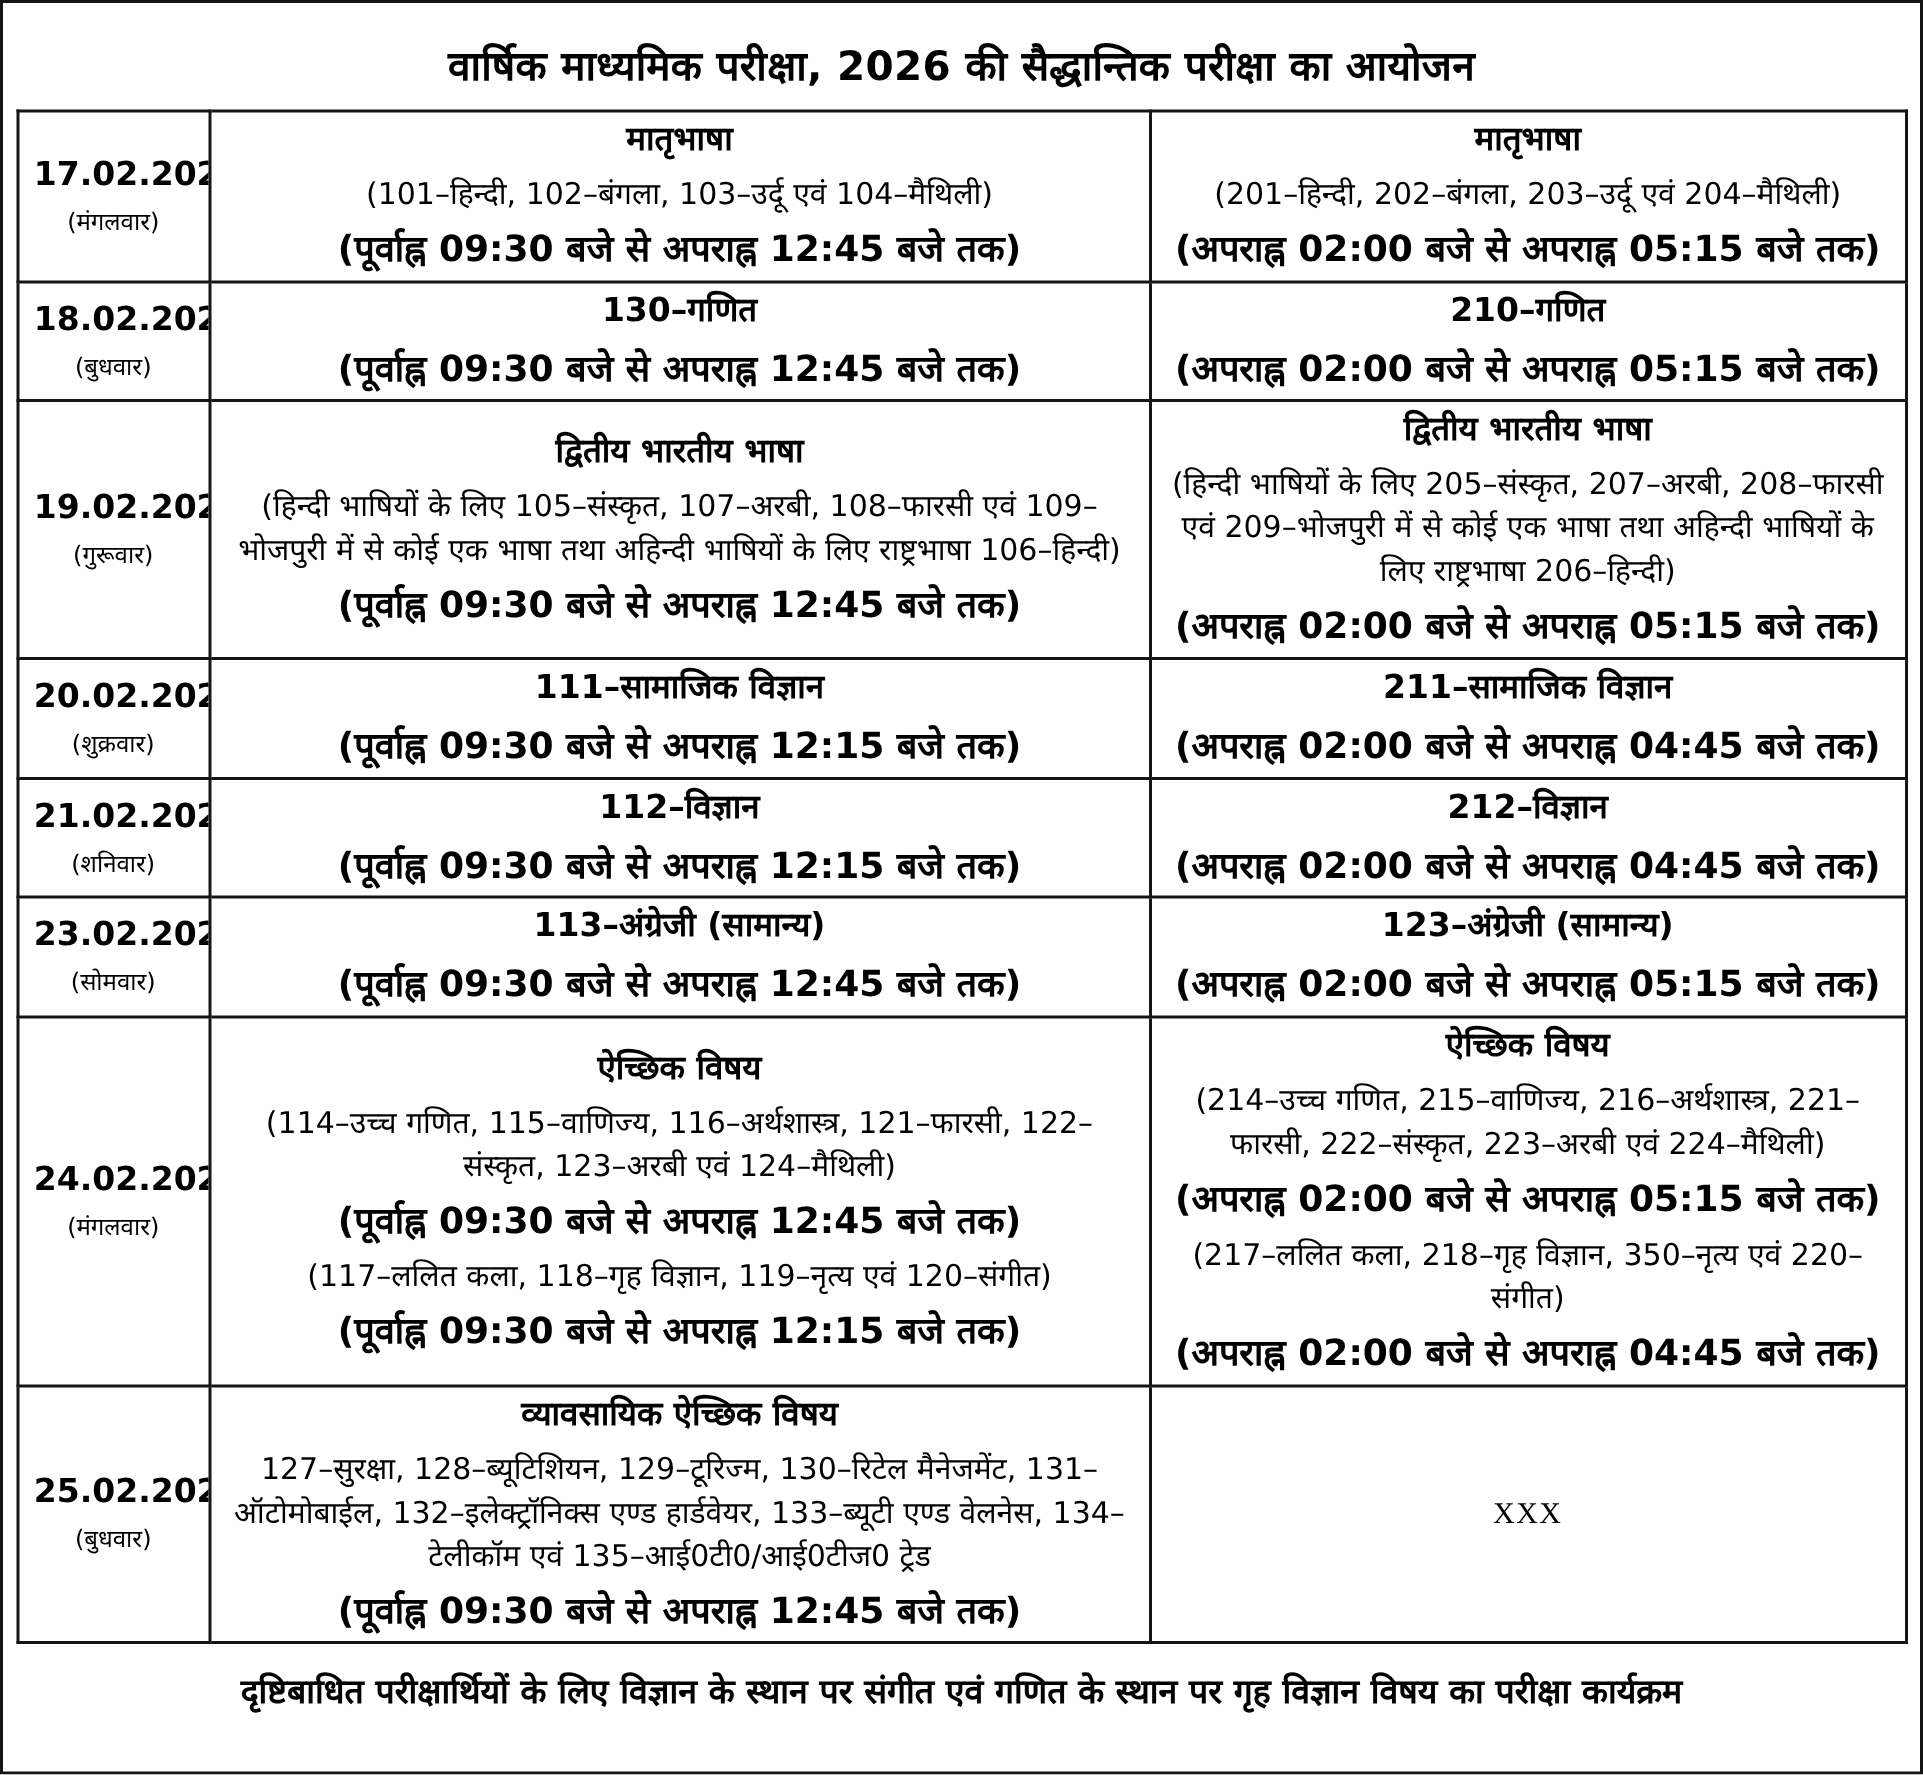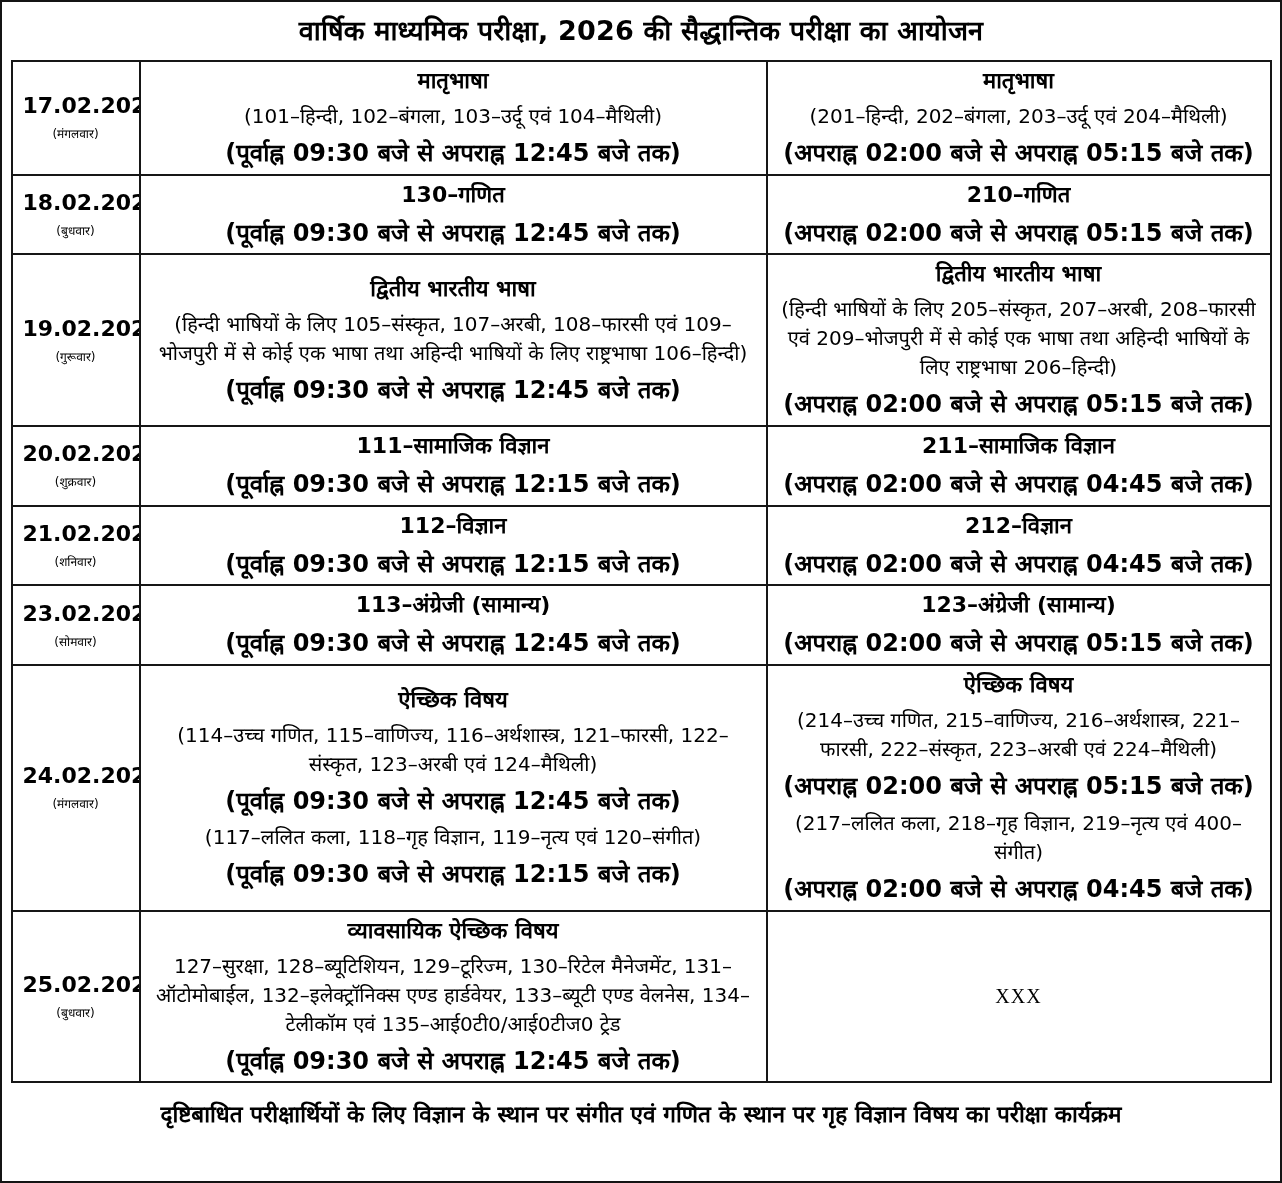--- a/index.html
+++ b/index.html
@@ -3,36 +3,36 @@
 <meta charset="utf-8">
 <style>
   html,body{margin:0;padding:0}
   body{
     width:1282px;height:1183px;position:relative;overflow:hidden;
     background:#fff;color:#000;
     font-family:"DejaVu Sans","Liberation Sans",sans-serif;
     box-sizing:border-box;
   }
   .page-frame{position:absolute;inset:0;border:2px solid #141414;pointer-events:none}
-  .title-wrap{text-align:center;padding-top:11px}
+  .title-wrap{text-align:center;padding-top:24px}
   .doc-title{font-size:27px;font-weight:bold;letter-spacing:.2px}
   .doc-subtitle{font-size:25px;font-weight:bold;margin-top:11px}
 
   table{border-collapse:collapse;table-layout:fixed;margin:0 auto;width:1261px;background:#fff}
   td,th{border:2px solid #161616;vertical-align:middle;text-align:center;padding:3px 10px;overflow:hidden}
 
   .main-tbl{margin-top:12px}
   .main-tbl col.c1{width:128px}
   .main-tbl col.c2{width:627px}
 
   .hdr-hi{font-size:23px;font-weight:bold}
   .en{font-family:"Liberation Serif","DejaVu Serif",serif;font-weight:bold}
 
   .d-date{font-size:22px;font-weight:bold}
-  .d-day{font-size:12px;margin-top:7px}
+  .d-day{font-size:16px;margin-top:7px}
 
   .ln{line-height:1.45}
   .ln + .ln{margin-top:5px}
   .sub{font-size:22px;font-weight:bold}
   .codes{font-size:20px}
   .time{font-size:24px;font-weight:bold;margin-top:7px}
   .xxx{font-family:"Liberation Serif","DejaVu Serif",serif;font-size:20px;letter-spacing:1px}
 
   .note-title{font-size:22.5px;font-weight:bold;text-align:center;margin:15px 0 10px}
 </style>
@@ -156,21 +156,21 @@
       <div class="ln sub">ऐच्छिक विषय</div>
       <div class="ln codes">(114–उच्च गणित, 115–वाणिज्य, 116–अर्थशास्त्र, 121–फारसी, 122–संस्कृत, 123–अरबी एवं 124–मैथिली)</div>
       <div class="ln time">(पूर्वाह्न 09:30 बजे से अपराह्न 12:45 बजे तक)</div>
       <div class="ln codes">(117–ललित कला, 118–गृह विज्ञान, 119–नृत्य एवं 120–संगीत)</div>
       <div class="ln time">(पूर्वाह्न 09:30 बजे से अपराह्न 12:15 बजे तक)</div>
     </td>
     <td>
       <div class="ln sub">ऐच्छिक विषय</div>
       <div class="ln codes">(214–उच्च गणित, 215–वाणिज्य, 216–अर्थशास्त्र, 221–फारसी, 222–संस्कृत, 223–अरबी एवं 224–मैथिली)</div>
       <div class="ln time">(अपराह्न 02:00 बजे से अपराह्न 05:15 बजे तक)</div>
-      <div class="ln codes">(217–ललित कला, 218–गृह विज्ञान, 219–नृत्य एवं 400–संगीत)</div>
+      <div class="ln codes">(217–ललित कला, 218–गृह विज्ञान, 350–नृत्य एवं 220–संगीत)</div>
       <div class="ln time">(अपराह्न 02:00 बजे से अपराह्न 04:45 बजे तक)</div>
     </td>
   </tr>
 
   <tr style="height:155px">
     <td>
       <div class="d-date">25.02.2026</div>
       <div class="d-day">(बुधवार)</div>
     </td>
     <td>

